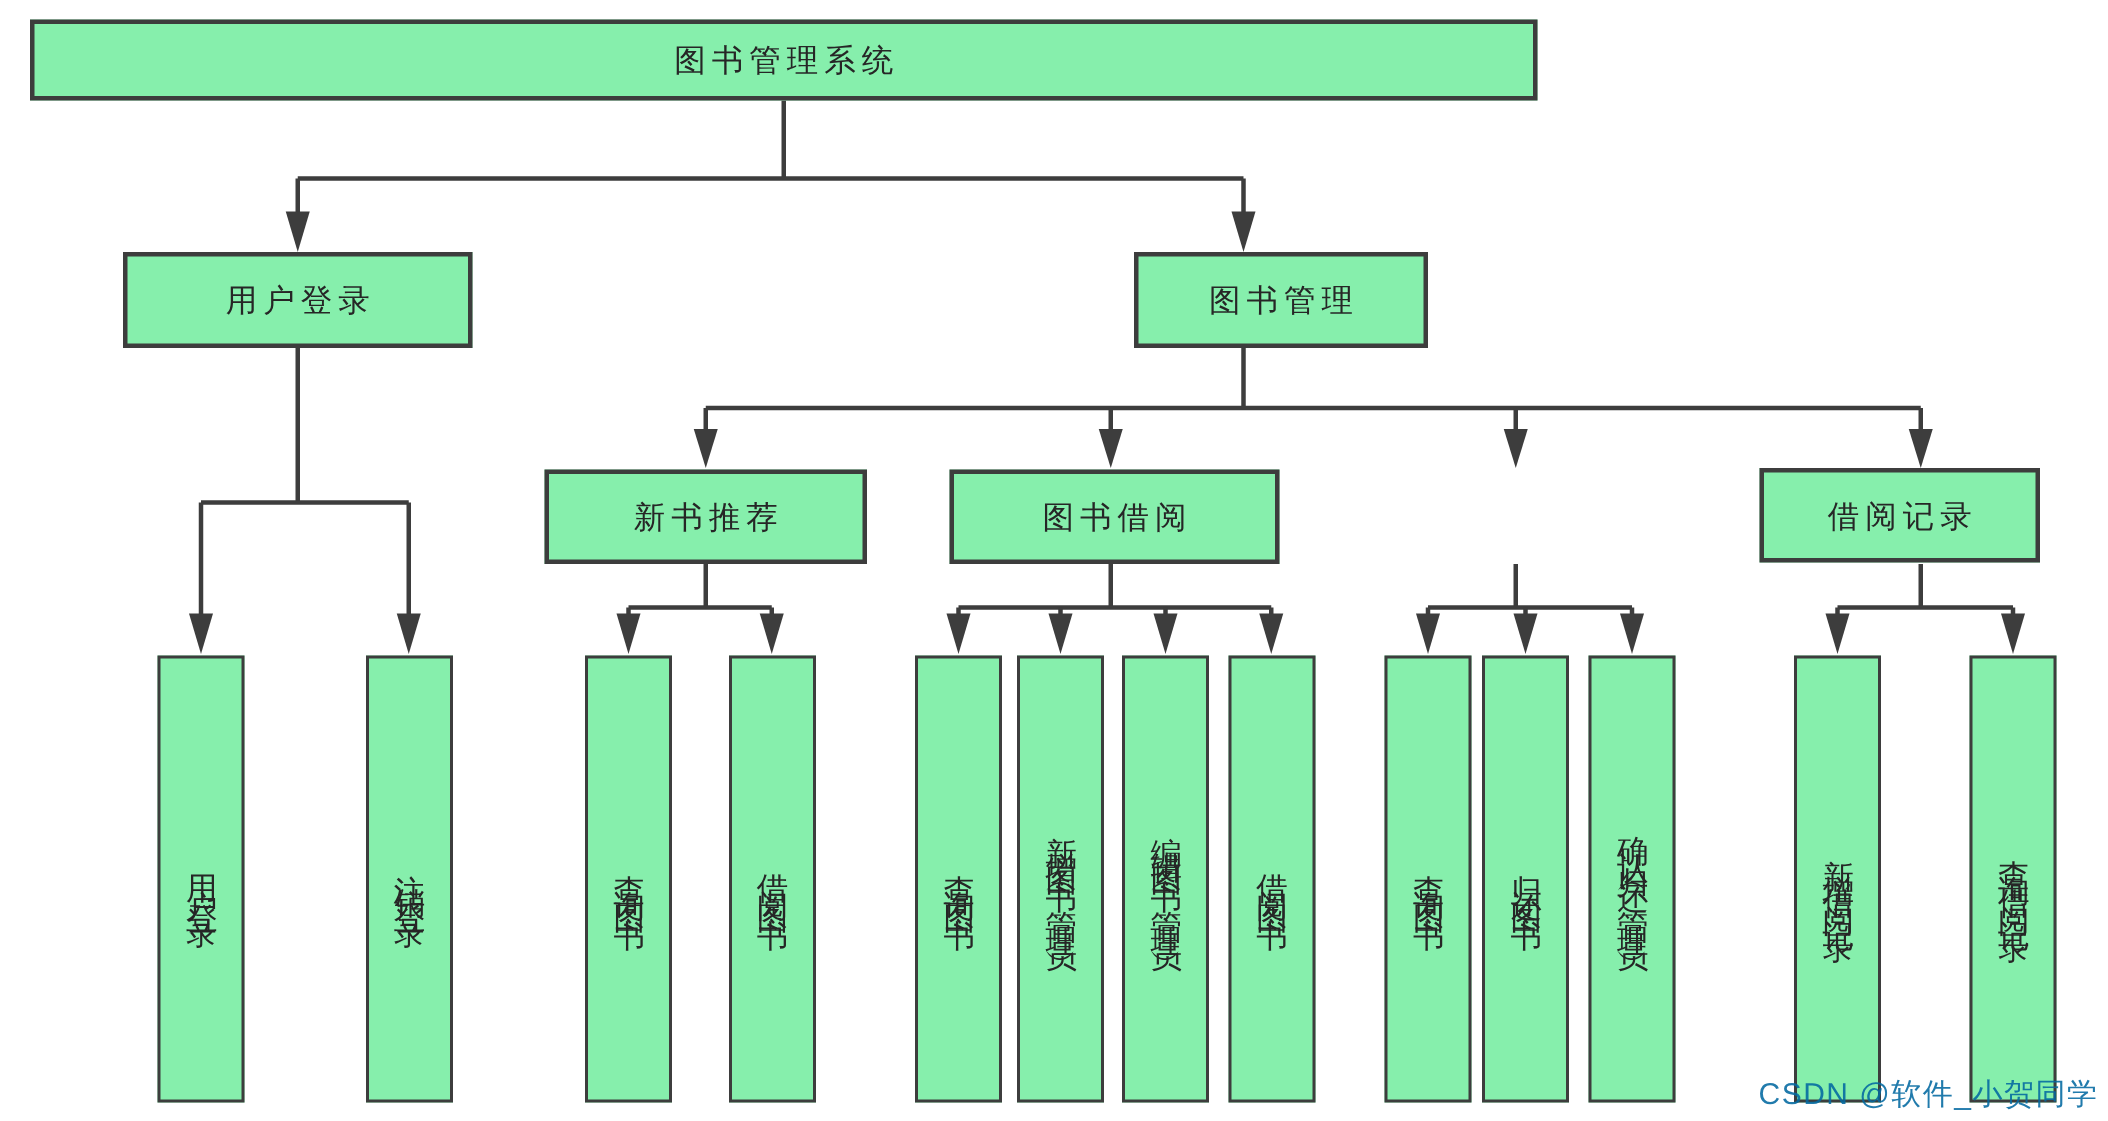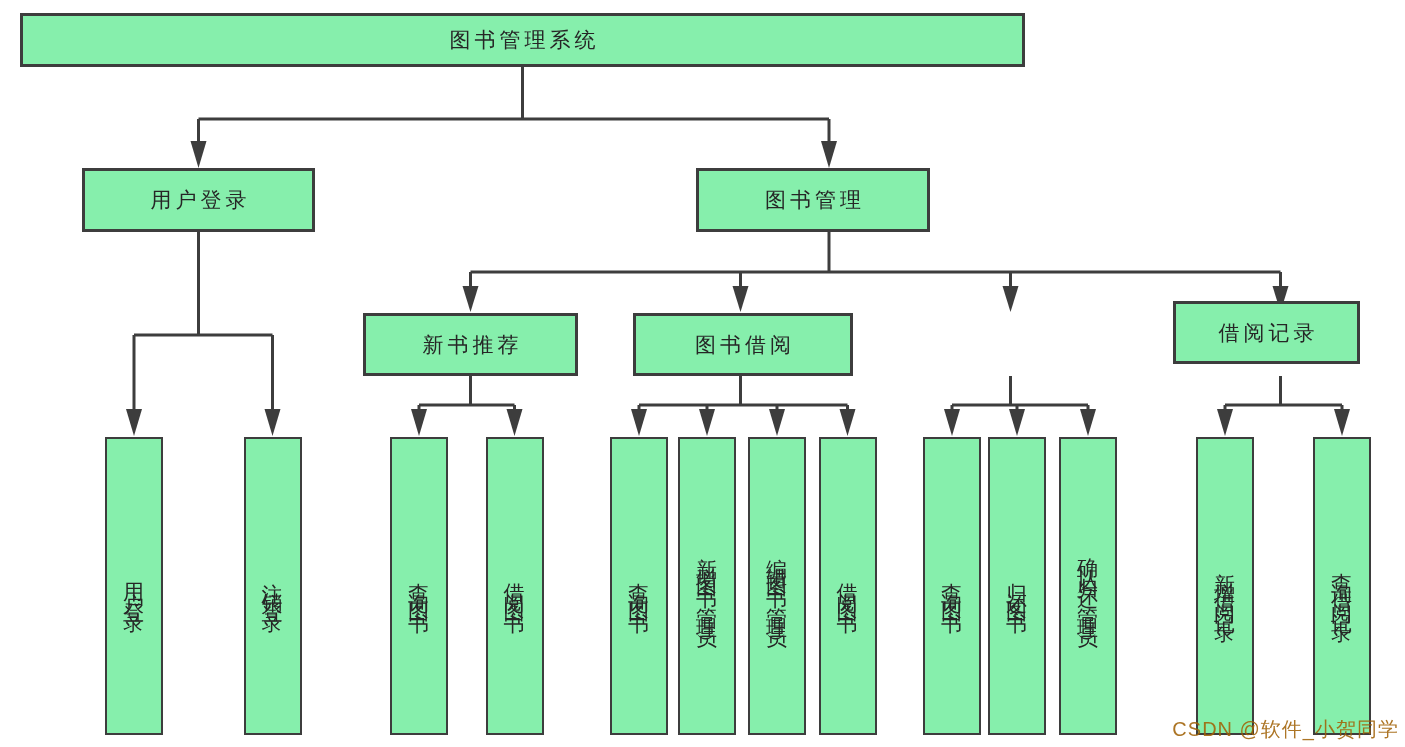--- a/index.html
+++ b/index.html
@@ -15,21 +15,21 @@
   }
   .h { font-size:21px; letter-spacing:4px; text-indent:4px; white-space:nowrap; }
   .v { border-width:2.5px; }
   .v span {
     writing-mode:vertical-rl; text-orientation:mixed;
     font-size:21px; letter-spacing:10px; line-height:1;
     color:#262626; white-space:nowrap;
   }
   #watermark {
     position:absolute; right:6px; bottom:4px;
-    font-size:20px; letter-spacing:1px; color:#a16207; opacity:0.88;
+    font-size:20px; letter-spacing:1px; color:#0369a1; opacity:0.88;
     white-space:nowrap;
     text-align:right;
   }
   path { stroke:#3d3d3d; stroke-width:3; fill:none; }
   polygon { fill:#3d3d3d; stroke:none; }
 </style>
 </head>
 <body>
 
 <div id="canvas">
@@ -106,25 +106,25 @@
       <path d="M1225 405 V412"></path>
       <polygon points="1217,409 1233,409 1225,436"></polygon>
       <path d="M1342 405 V412"></path>
       <polygon points="1334,409 1350,409 1342,436"></polygon>
     </g>
   </svg>
 
   <div class="node h" style="left:20px; top:13px; width:1005px; height:54px">图书管理系统</div>
 
   <div class="node h" style="left:82px; top:168px; width:233px; height:64px">用户登录</div>
-  <div class="node h" style="left:696px; top:168px; width:234px; height:64px">图书管理</div>
+  <div class="node h" style="left:756px; top:168px; width:196px; height:64px">图书管理</div>
 
   <div class="node h" style="left:363px; top:313px; width:215px; height:63px">新书推荐</div>
   <div class="node h" style="left:633px; top:313px; width:220px; height:63px">图书借阅</div>
-  <div class="node h" style="left:1173px; top:301px; width:187px; height:63px">借阅记录</div>
+  <div class="node h" style="left:1173px; top:312px; width:187px; height:63px">借阅记录</div>
 
   <div class="node v" style="left:105px; top:437px; width:58px; height:298px">
     <span>用户登录</span>
   </div>
   <div class="node v" style="left:243.5px; top:437px; width:58px; height:298px">
     <span>注销登录</span>
   </div>
 
   <div class="node v" style="left:390px; top:437px; width:58px; height:298px">
     <span>查询图书</span>

